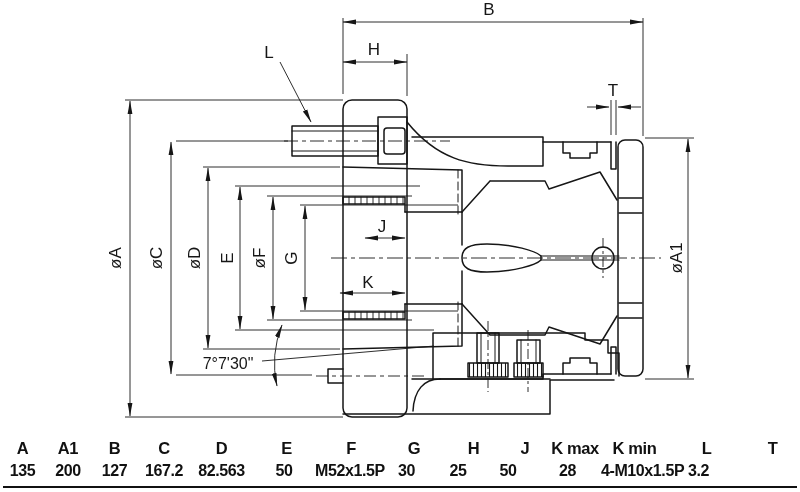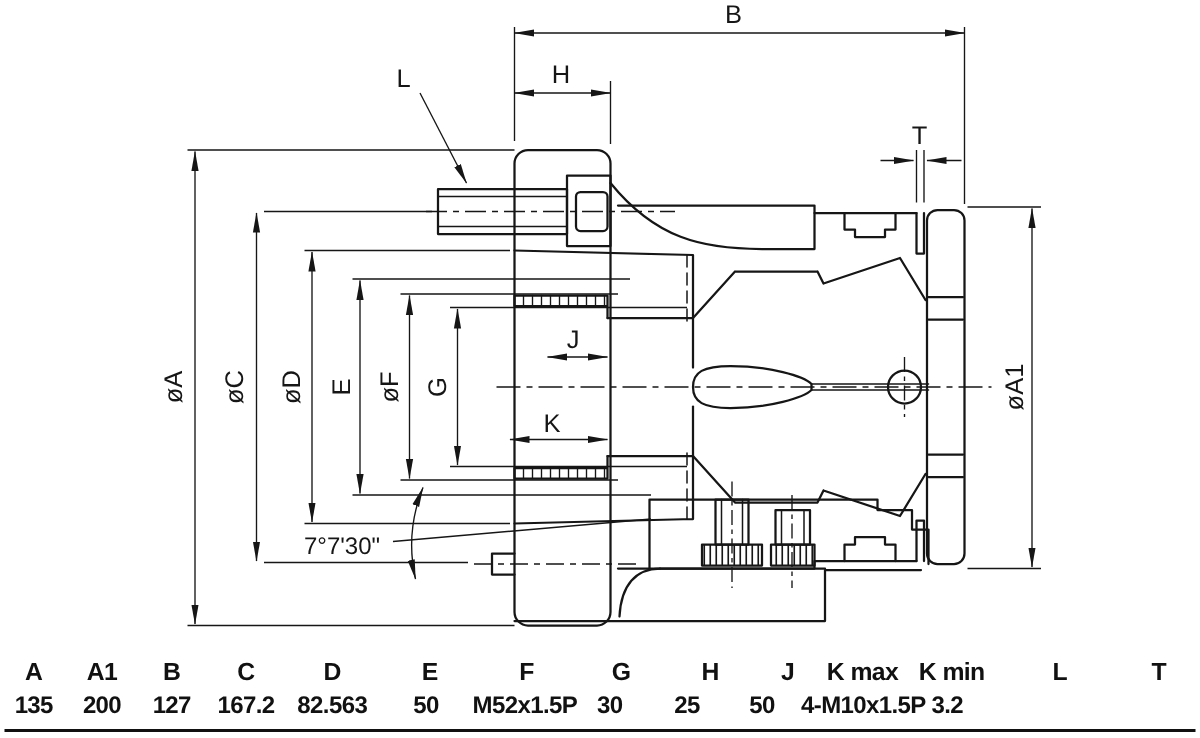--- a/index.html
+++ b/index.html
@@ -178,19 +178,20 @@
     <div class="tcell" style="width:45px">135</div>
     <div class="tcell" style="width:46px">200</div>
     <div class="tcell" style="width:47px">127</div>
     <div class="tcell" style="width:52px">167.2</div>
     <div class="tcell" style="width:63px">82.563</div>
     <div class="tcell" style="width:62px">50</div>
     <div class="tcell" style="width:64px">M52x1.5P</div>
     <div class="tcell" style="width:55px">30</div>
     <div class="tcell" style="width:48px">25</div>
     <div class="tcell" style="width:52px">50</div>
+    <div class="tcell" style="width:67px">28</div>
     <div class="tcell" style="width:77px">4-M10x1.5P</div>
     <div class="tcell" style="width:41px">3.2</div>
   </div>
 </div>
 <div id="rule"></div>
 
 </div>
 
 </body></html>

